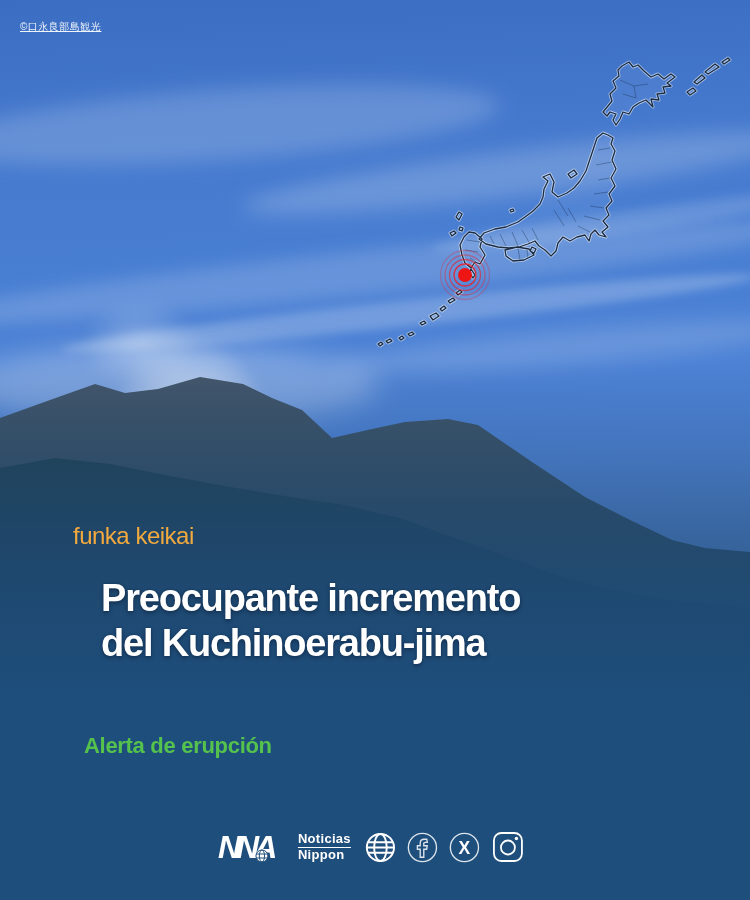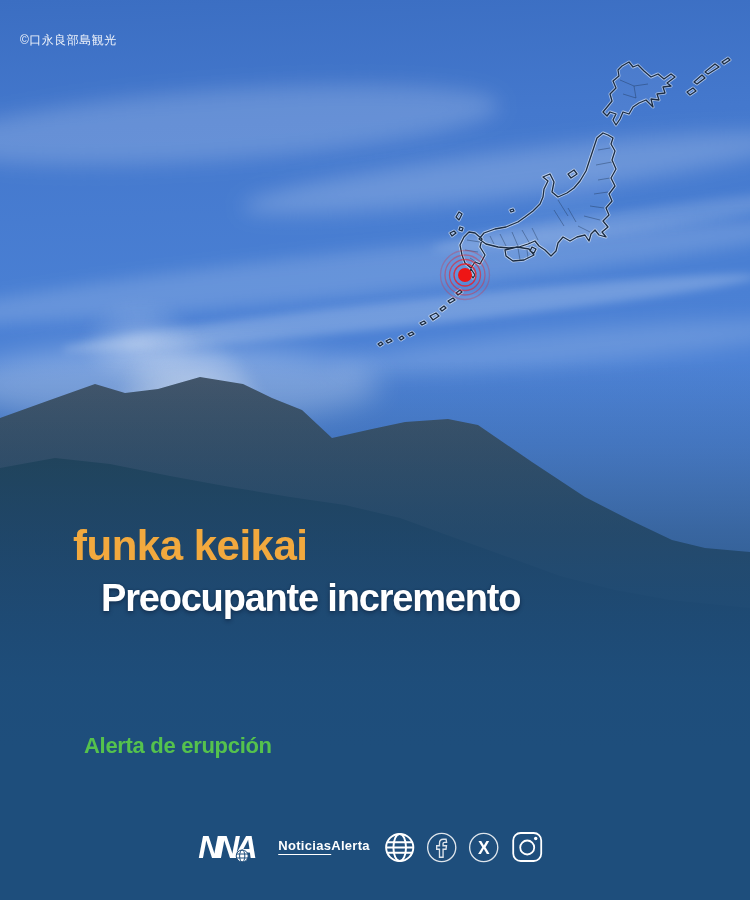--- a/index.html
+++ b/index.html
@@ -35,31 +35,31 @@
   .navy{
     background:linear-gradient(to bottom,
       rgba(30,70,115,0) 40%,
       rgba(30,70,115,.25) 50%,
       rgba(30,73,118,.55) 59%,
       rgba(30,76,121,.8) 68%,
       rgba(30,78,124,.95) 76%,
       #1e4e7c 83%,#1e4e7c 100%);
   }
   
-  .credit{position:absolute;left:20px;top:32px;font-size:12px;letter-spacing:.5px;color:rgba(255,255,255,.92);}
+  .credit{position:absolute;left:20px;top:20px;font-size:10px;letter-spacing:.5px;color:rgba(255,255,255,.92);text-decoration:underline;}
   
   .map{position:absolute;left:372px;top:50px;width:372px;height:308px;}
   
-  .kicker{position:absolute;left:73px;top:522px;font-size:42px;font-weight:700;letter-spacing:-.5px;color:#f2a93e;}
+  .kicker{position:absolute;left:73px;top:522px;font-size:24px;font-weight:400;letter-spacing:-.5px;color:#f2a93e;}
   .headline{position:absolute;left:73px;top:576px;font-size:38px;line-height:45px;font-weight:800;letter-spacing:-1.2px;color:#ffffff;text-shadow:0 2px 4px rgba(8,20,45,.45),0 0 2px rgba(8,20,45,.25);margin-left:28px;}
   .subtitle{position:absolute;left:84px;top:733px;font-size:22px;font-weight:700;letter-spacing:-.3px;color:#55c24d;}
   
   .footer{position:absolute;left:50%;top:829px;transform:translateX(-51%);display:flex;align-items:center;gap:13px;}
   .brand{display:flex;align-items:center;gap:18px;color:#fff;cursor:pointer;}
-  .brand-name{display:flex;flex-direction:row;line-height:1.05;font-weight:700;font-size:13px;letter-spacing:.3px;}
+  .brand-name{display:flex;flex-direction:column;line-height:1.05;font-weight:700;font-size:13px;letter-spacing:.3px;}
   .brand-name .l1{border-bottom:1.5px solid #fff;padding-bottom:1px;}
   .icons{display:flex;align-items:center;gap:9px;}
   .icons span{display:inline-flex;cursor:pointer;}
 </style>
 </head>
 <body>
 
 <div class="canvas">
 
   <div class="cloud c1"></div>
@@ -121,39 +121,40 @@
       <circle cx="93" cy="225" r="20" fill="none" stroke="rgba(235,30,40,0.42)" stroke-width="1.3"></circle>
       <circle cx="93" cy="225" r="15.5" fill="none" stroke="rgba(235,30,40,0.6)" stroke-width="1.3"></circle>
       <circle cx="93" cy="225" r="11" fill="none" stroke="rgba(235,30,40,0.85)" stroke-width="1.3"></circle>
       <circle cx="93" cy="225" r="7" fill="#ee1515"></circle>
     </g>
   </svg>
 
   <div class="kicker">funka keikai</div>
   <div class="headline">
     <div>Preocupante incremento</div>
+    <div>del Kuchinoerabu-jima</div>
   </div>
   <div class="subtitle">Alerta de erupción</div>
 
   <div class="footer">
     <div class="brand">
       <svg width="62" height="34" viewBox="0 0 62 34">
         <text x="0" y="28" font-family="Liberation Sans, sans-serif" font-size="32" font-weight="bold" font-style="italic" letter-spacing="-5" fill="#ffffff">NNA</text>
         <g>
           <circle cx="44" cy="26" r="6" fill="#ffffff"></circle>
           <g stroke="#1e4e7c" stroke-width="1" fill="none">
             <circle cx="44" cy="26" r="6"></circle>
             <ellipse cx="44" cy="26" rx="2.6" ry="6"></ellipse>
             <path d="M38.3,24 h11.4 M38.3,28 h11.4"></path>
           </g>
         </g>
       </svg>
       <div class="brand-name">
         <span class="l1">Noticias</span>
-        <span>Alerta</span>
+        <span>Nippon</span>
       </div>
     </div>
     <div class="icons">
       <span>
         <svg width="33" height="33" viewBox="0 0 34 34" fill="none" stroke="#ffffff" stroke-width="2">
           <circle cx="17" cy="17" r="14"></circle>
           <ellipse cx="17" cy="17" rx="6.5" ry="14"></ellipse>
           <path d="M4,11.5 h26 M3,17 h28 M4,22.5 h26"></path>
         </svg>
       </span>

